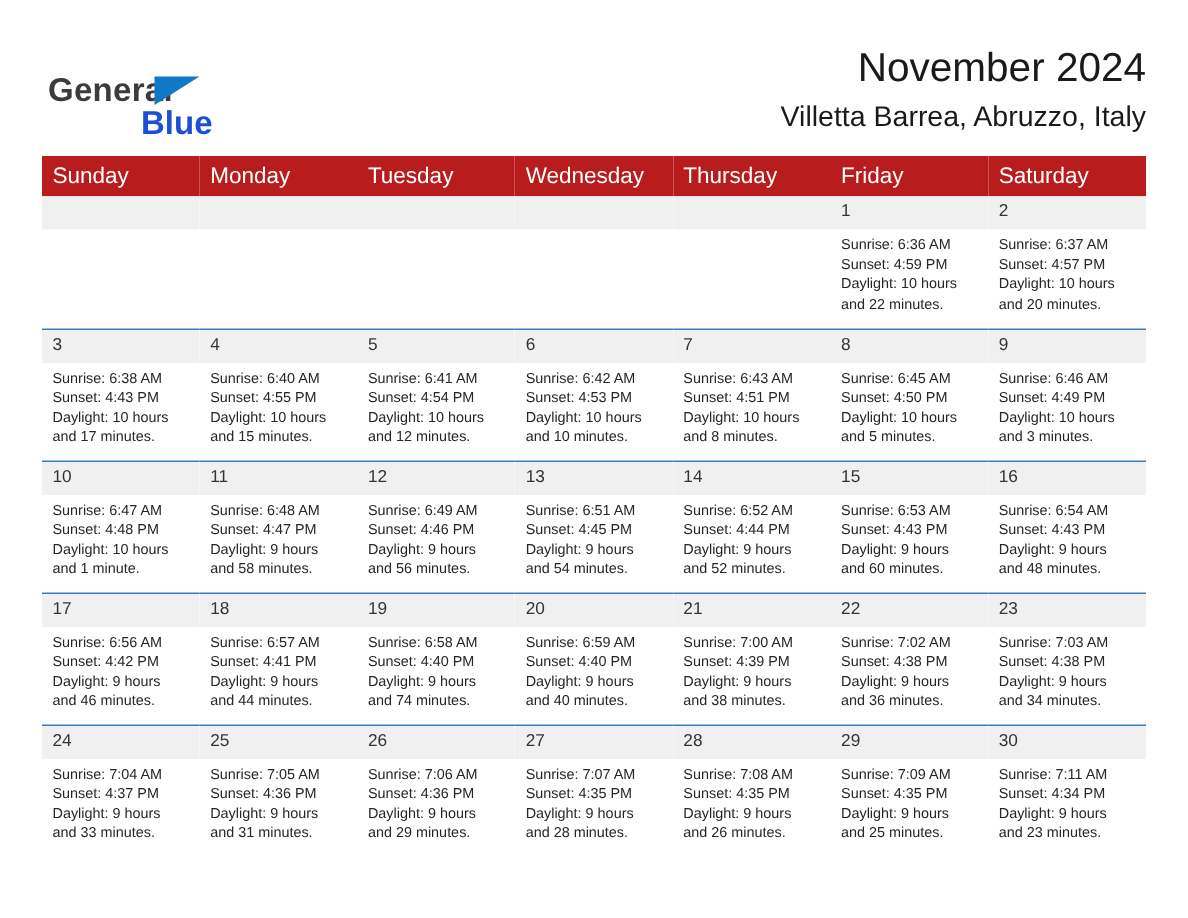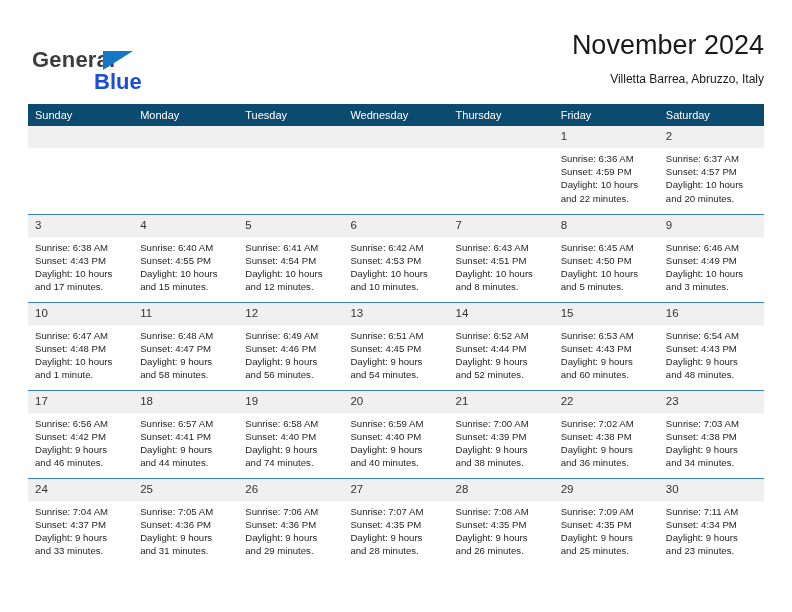--- a/index.html
+++ b/index.html
@@ -69,39 +69,39 @@
     margin-left: 16px;
   }
   .cal-title {
     font-size: 27px;
     color: #1a1a1a;
     line-height: 34px;
     white-space: nowrap;
   }
   .cal-subtitle {
     margin-top: 8px;
-    font-size: 12px;
+    font-size: 19px;
     color: #1a1a1a;
     line-height: 18px;
     white-space: nowrap;
   }
 
   
   .calendar {
     position: absolute;
     left: 28px;
     top: 104px;
     width: 736px;
     border-collapse: collapse;
     table-layout: fixed;
   }
   .calendar th {
-    background: #0c4a6e;
+    background: #b91c1c;
     color: #ffffff;
-    font-size: 11px;
+    font-size: 15px;
     font-weight: normal;
     text-align: left;
     padding: 5px 0 5px 7px;
     height: 21px;
     border: none;
   }
   .calendar td {
     width: 105.14px;
     height: 88px;
     vertical-align: top;

